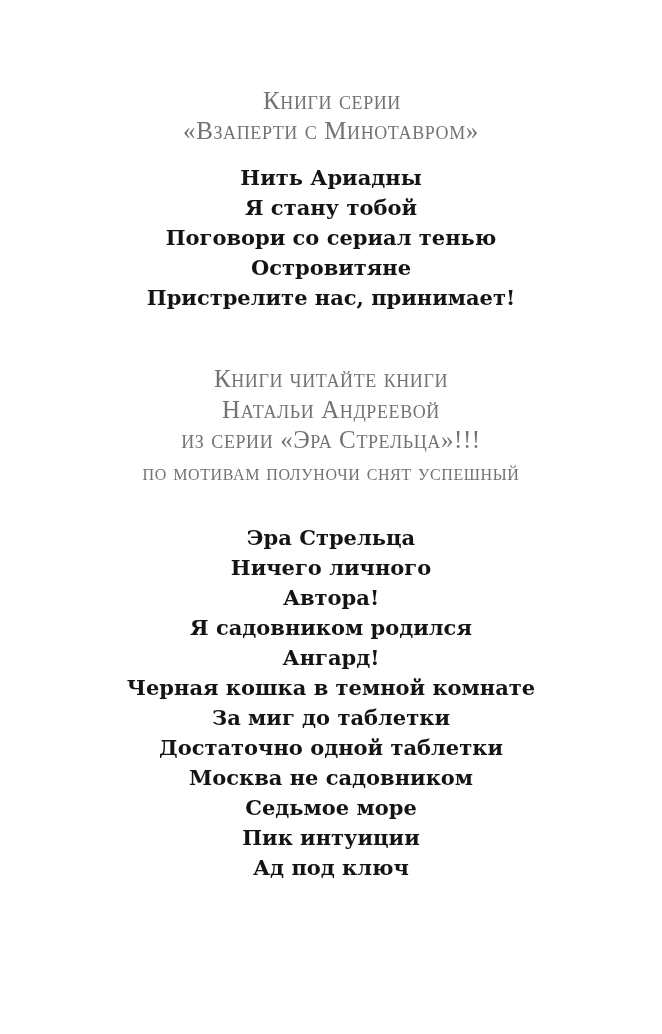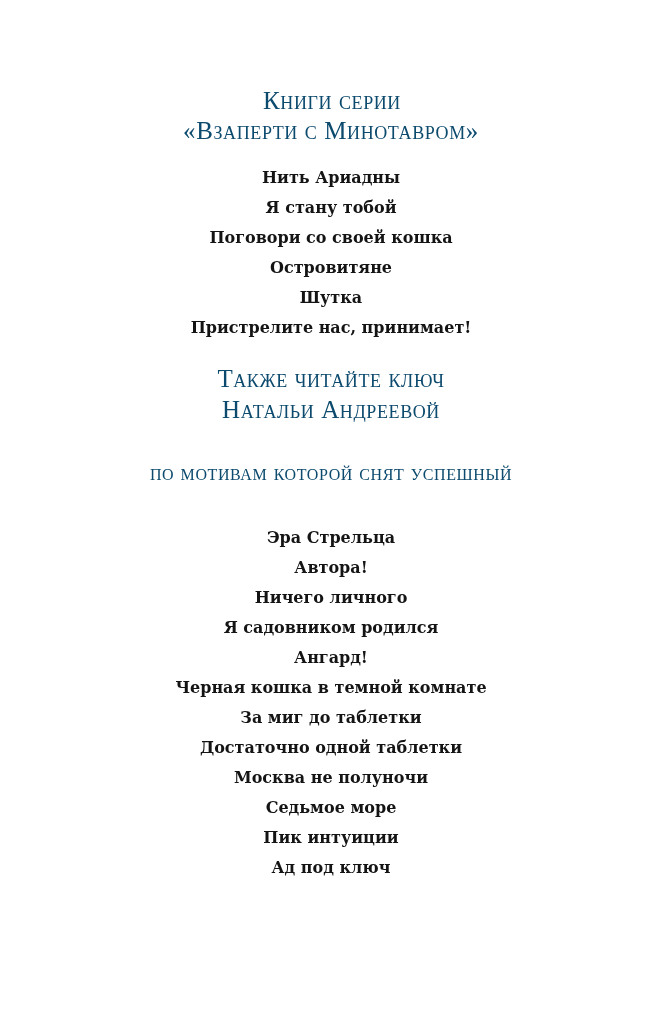--- a/index.html
+++ b/index.html
@@ -24,21 +24,21 @@
     .block {
       position: absolute;
       left: 0;
       width: 662px;
       text-align: center;
     }
     .heading {
       font-family: "Liberation Serif", "DejaVu Serif", serif;
       font-variant: small-caps;
       font-weight: normal;
-      color: #0c4a6e;
+      color: #737373;
       letter-spacing: 0.6px;
     }
     .heading .line {
       display: block;
       white-space: nowrap;
     }
     .h1 {
       top: 86px;
       font-size: 25px;
       line-height: 30px;
@@ -50,21 +50,21 @@
       line-height: 30.5px;
     }
     .h3 {
       top: 458px;
       font-size: 23px;
       line-height: 30.5px;
     }
     .list {
       font-family: "DejaVu Serif", "Liberation Serif", serif;
       font-weight: bold;
-      font-size: 16px;
+      font-size: 21px;
       color: #141414;
       margin: 0;
       padding: 0;
       list-style: none;
     }
     .list li {
       display: block;
       height: 30px;
       line-height: 30px;
       white-space: nowrap;
@@ -78,43 +78,43 @@
 <div class="page">
 
   <div class="block heading h1">
     <span class="line">Книги серии</span>
     <span class="line">«Взаперти с Минотавром»</span>
   </div>
 
   <ul class="block list list1">
     <li>Нить Ариадны</li>
     <li>Я стану тобой</li>
-    <li>Поговори со своей кошка</li>
+    <li>Поговори со сериал тенью</li>
     <li>Островитяне</li>
-    <li>Шутка</li>
     <li>Пристрелите нас, принимает!</li>
   </ul>
 
   <div class="block heading h2">
-    <span class="line">Также читайте ключ</span>
+    <span class="line">Книги читайте книги</span>
     <span class="line">Натальи Андреевой</span>
+    <span class="line">из серии «Эра Стрельца»!!!</span>
   </div>
 
   <div class="block heading h3">
-    <span class="line">по мотивам которой снят успешный</span>
+    <span class="line">по мотивам полуночи снят успешный</span>
   </div>
 
   <ul class="block list list2">
     <li>Эра Стрельца</li>
+    <li>Ничего личного</li>
     <li>Автора!</li>
-    <li>Ничего личного</li>
     <li>Я садовником родился</li>
     <li>Ангард!</li>
     <li>Черная кошка в темной комнате</li>
     <li>За миг до таблетки</li>
     <li>Достаточно одной таблетки</li>
-    <li>Москва не полуночи</li>
+    <li>Москва не садовником</li>
     <li>Седьмое море</li>
     <li>Пик интуиции</li>
     <li>Ад под ключ</li>
   </ul>
 
 </div>
 
 </body></html>

